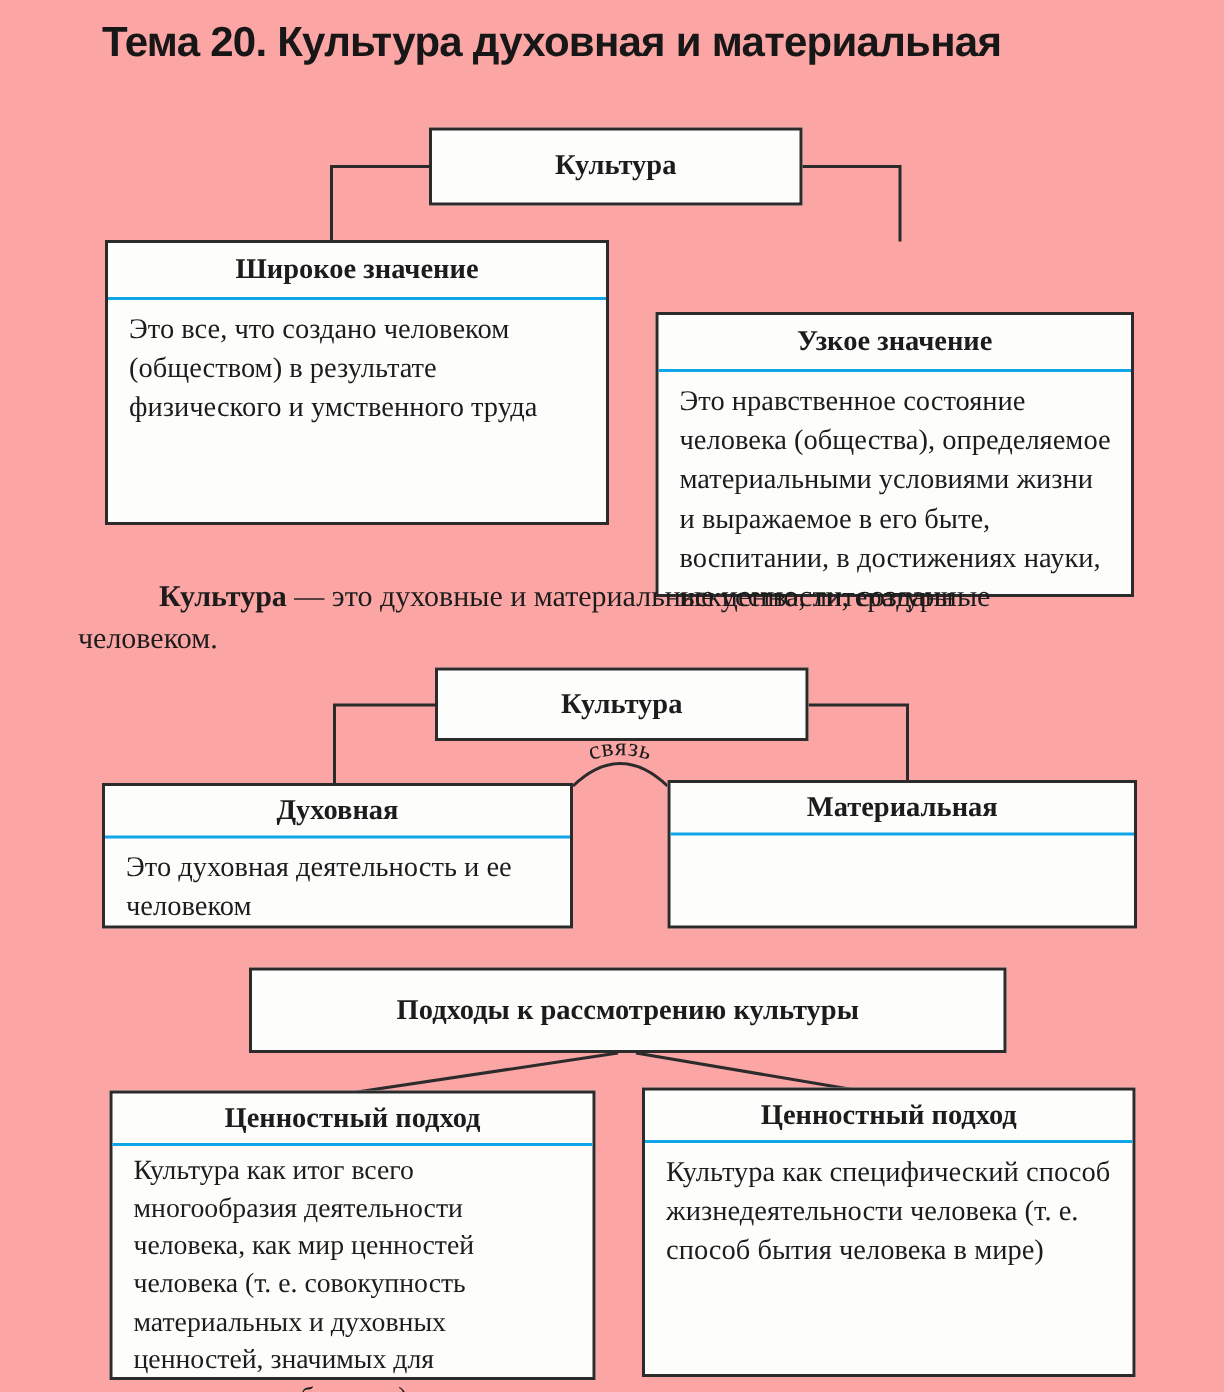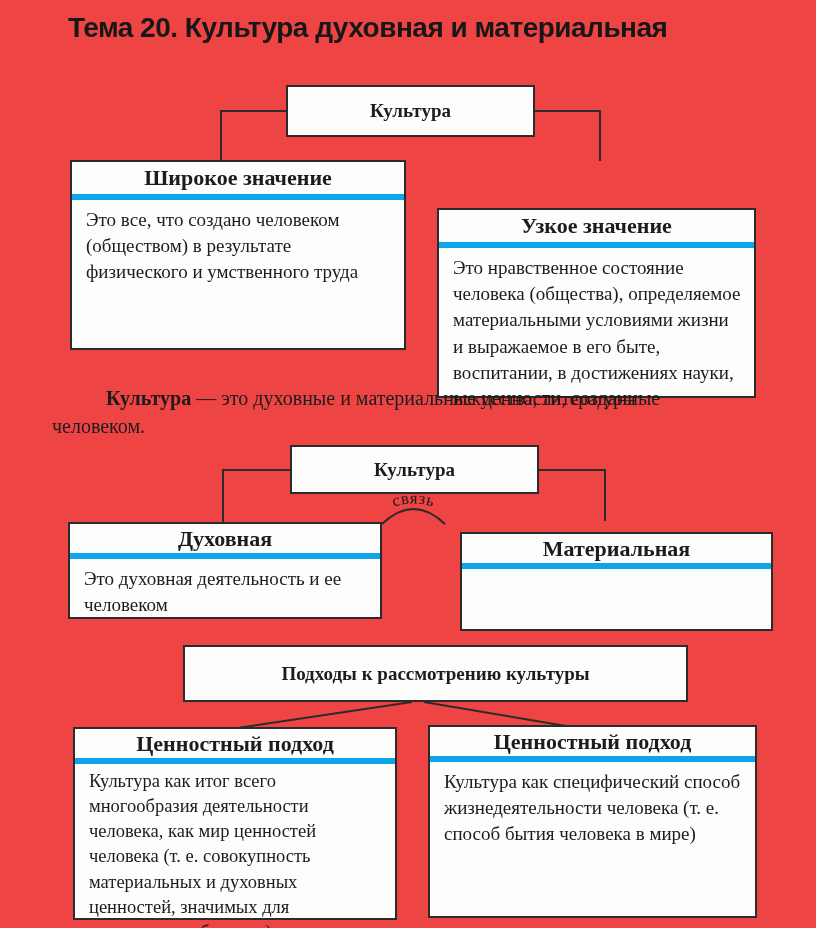--- a/index.html
+++ b/index.html
@@ -4,21 +4,21 @@
 <style>
   html, body {
     margin: 0;
     padding: 0;
     background: #fdfdfc;
   }
   .page {
     position: relative;
     width: 816px;
     height: 928px;
-    background: #ef4444;
+    background: #fca5a5;
     color: #1c1c1c;
     font-family: "Liberation Serif", "DejaVu Serif", serif;
     overflow: hidden;
   }
   .page-title {
     position: absolute;
     left: 68px;
     top: 12px;
     margin: 0;
     font-family: "Liberation Sans", "DejaVu Sans", sans-serif;
@@ -45,23 +45,23 @@
     align-items: center;
     justify-content: center;
     font-weight: bold;
     font-size: 19px;
     text-align: center;
   }
   .node-header {
     display: flex;
     align-items: center;
     justify-content: center;
-    border-bottom: 6px solid #0ea5e9;
+    border-bottom: 2px solid #0ea5e9;
     font-weight: bold;
-    font-size: 22px;
+    font-size: 19px;
     text-align: center;
     box-sizing: border-box;
   }
   .hdr-40 { height: 38px; }
   .hdr-36 { height: 35px; text-align: right; }
   .node-body {
     padding: 7px 12px 0 14px;
     font-size: 19px;
     line-height: 1.38;
     text-align: left;
@@ -133,25 +133,25 @@
 
   <div class="node root-node" style="left:290px; top:445px; width:249px; height:49px;">
     <span>Культура</span>
   </div>
 
   <div class="node" style="left:68px; top:522px; width:314px; height:97px;">
     <div class="node-header hdr-36">Духовная</div>
     <div class="node-body">Это духовная деятельность и ее человеком</div>
   </div>
 
-  <div class="node" style="left:445px; top:532px; width:313px; height:99px;margin-left:15px;">
+  <div class="node" style="left:445px; top:520px; width:313px; height:99px;">
     <div class="node-header hdr-36">Материальная</div>
   </div>
 
-  <div class="node root-node" style="left:183px; top:645px; width:505px; height:57px;">
+  <div class="node root-node" style="left:166px; top:645px; width:505px; height:57px;">
     <span>Подходы к рассмотрению культуры</span>
   </div>
 
   <div class="node" style="left:73px; top:727px; width:324px; height:193px;">
     <div class="node-header hdr-36">Ценностный подход</div>
     <div class="node-body tight">Культура как итог всего многообразия деятельности человека, как мир ценностей человека (т. е. совокупность материальных и духовных ценностей, значимых для конкретного общества)</div>
   </div>
 
   <div class="node" style="left:428px; top:725px; width:329px; height:193px;">
     <div class="node-header hdr-36">Ценностный подход</div>

